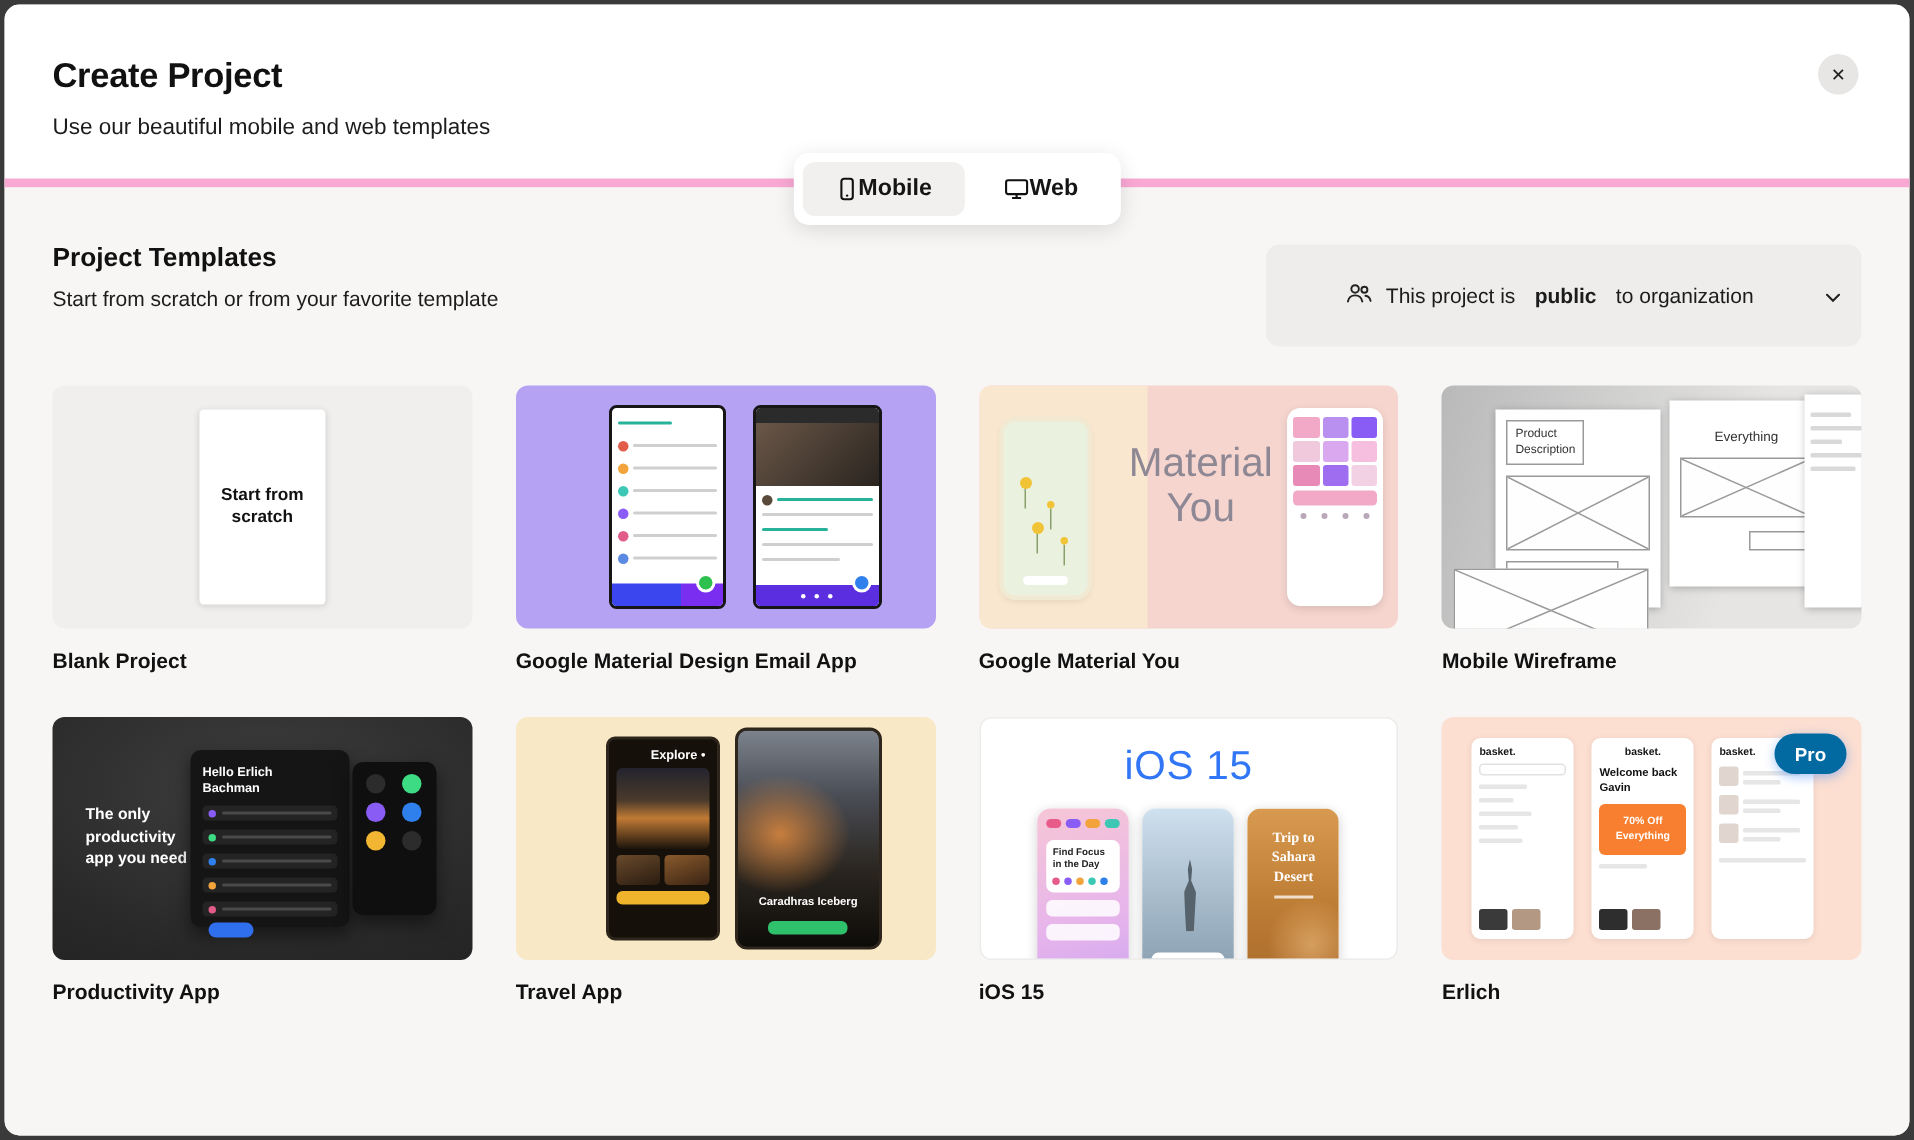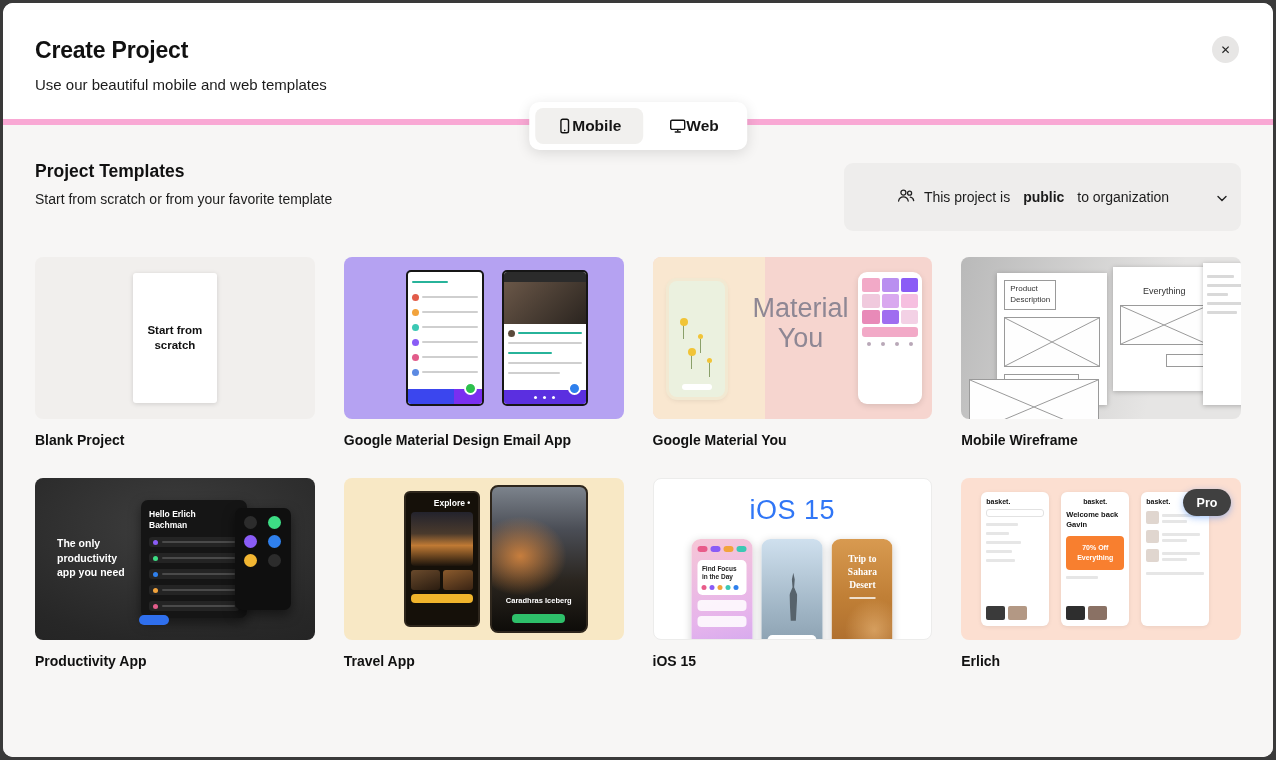--- a/index.html
+++ b/index.html
@@ -89,21 +89,21 @@
   .title-box { margin-top:7px; width:78%; padding:3px; text-align:center; }
   .news { margin-top:12px; font-size:9px; color:#333; text-align:center; }
   .xb2 { margin-top:9px; height:40px; }
   .btn-wire { margin-top:9px; margin-left:auto; width:42px; height:13px; border:1px solid #9a9a9a; }
   .xb3 { position:absolute; left:8px; bottom:-16px; width:130px; height:56px; }
   .wnav { height:3px; background:#d9d9d9; margin-top:6px; border-radius:1px; }
 
   
   .t-prod { background:radial-gradient(120% 120% at 50% 30%, #3e3e3e 0%, #272727 60%, #1f1f1f 100%); }
   .prod-tag { position:absolute; left:22px; top:58px; width:80px; color:#fff; font-size:10.5px; font-weight:700; line-height:1.4; }
-  .prod-tab { position:absolute; left:106px; top:22px; width:106px; height:118px; background:#151515; border-radius:7px; box-shadow:0 5px 12px rgba(0,0,0,.5); padding:9px 8px; }
+  .prod-tab { position:absolute; left:92px; top:22px; width:106px; height:118px; background:#151515; border-radius:7px; box-shadow:0 5px 12px rgba(0,0,0,.5); padding:9px 8px; }
   .prod-greet { color:#fff; font-size:8.5px; font-weight:700; line-height:1.3; width:64px; }
   .prod-row { margin-top:6px; height:10px; background:#242424; border-radius:3px; display:flex; align-items:center; padding:0 4px; gap:4px; }
   .pdot { width:5px; height:5px; border-radius:50%; flex:none; }
   .pbar { height:2px; background:#4a4a4a; border-radius:1px; flex:1; }
   .prod-ph { position:absolute; right:24px; top:30px; width:56px; height:102px; background:#0f0f0f; border-radius:7px; box-shadow:0 5px 12px rgba(0,0,0,.5); padding:8px 7px; display:grid; grid-template-columns:1fr 1fr; gap:6px; justify-items:center; align-content:start; }
   .pcirc { width:13px; height:13px; border-radius:50%; }
   .prod-pill { position:absolute; left:104px; bottom:15px; width:30px; height:10px; border-radius:5px; background:#2f6fed; }
 
   
   .t-travel { background:#f8e8c5; }
@@ -146,21 +146,21 @@
   .bs-search { margin-top:4px; height:8px; border:1px solid #e2e2e2; border-radius:3px; }
   .bs-line { height:3px; background:#e6e6e6; border-radius:1px; margin-top:6px; }
   .bs-photos { position:absolute; bottom:6px; left:5px; right:5px; display:flex; gap:3px; }
   .bs-photos i { width:19px; height:14px; border-radius:2px; display:block; }
   .bs-welcome { margin-top:5px; font-weight:700; font-size:7.5px; color:#111; line-height:1.3; }
   .bs-promo { margin-top:6px; height:34px; background:#f87f2f; border-radius:4px; color:#fff; font-weight:700; font-size:7px; display:flex; align-items:center; justify-content:center; text-align:center; line-height:1.3; padding:2px; }
   .bs-item { display:flex; gap:3px; margin-top:6px; }
   .bs-item .pic { width:13px; height:13px; background:#e0d6cf; border-radius:2px; flex:none; }
   .bs-item .cols { flex:1; }
   .bs-item .cols .bs-line { margin-top:3px; }
-  .pro-badge { position:absolute; top:11px; right:10px; width:48px; height:27px; background:#404040; border-radius:14px; color:#fff; font-weight:700; font-size:12.5px; display:flex; align-items:center; justify-content:center; box-shadow:0 2px 7px rgba(59,130,246,.45); z-index:2; }
+  .pro-badge { position:absolute; top:11px; right:10px; width:48px; height:27px; background:#0369a1; border-radius:14px; color:#fff; font-weight:700; font-size:12.5px; display:flex; align-items:center; justify-content:center; box-shadow:0 2px 7px rgba(59,130,246,.45); z-index:2; }
 </style>
 </head>
 <body>
 
 <div class="frame">
 <div class="modal">
 
   <div class="hdr">
     <h1>Create Project</h1>
     <p>Use our beautiful mobile and web templates</p>

